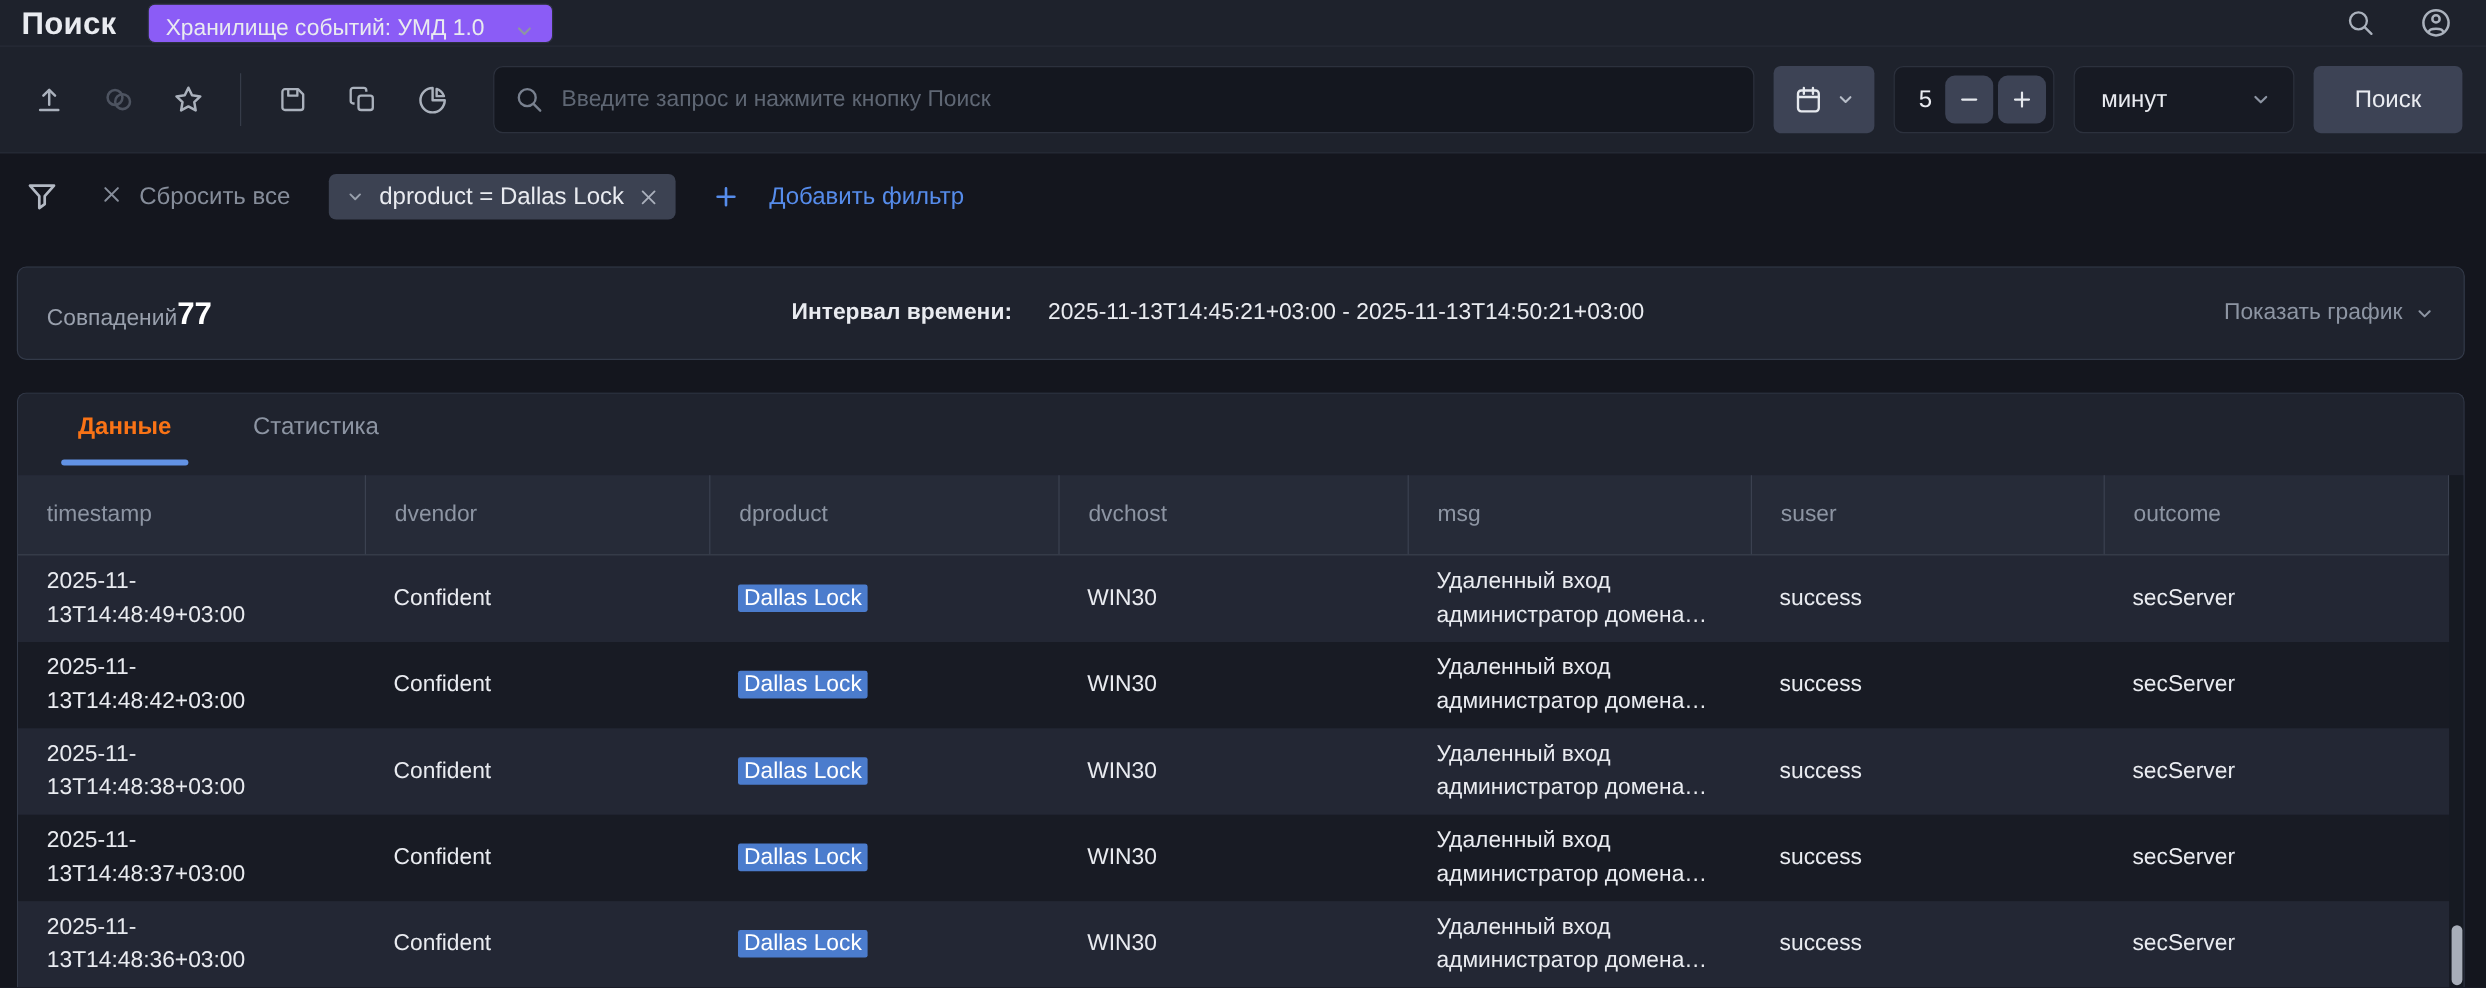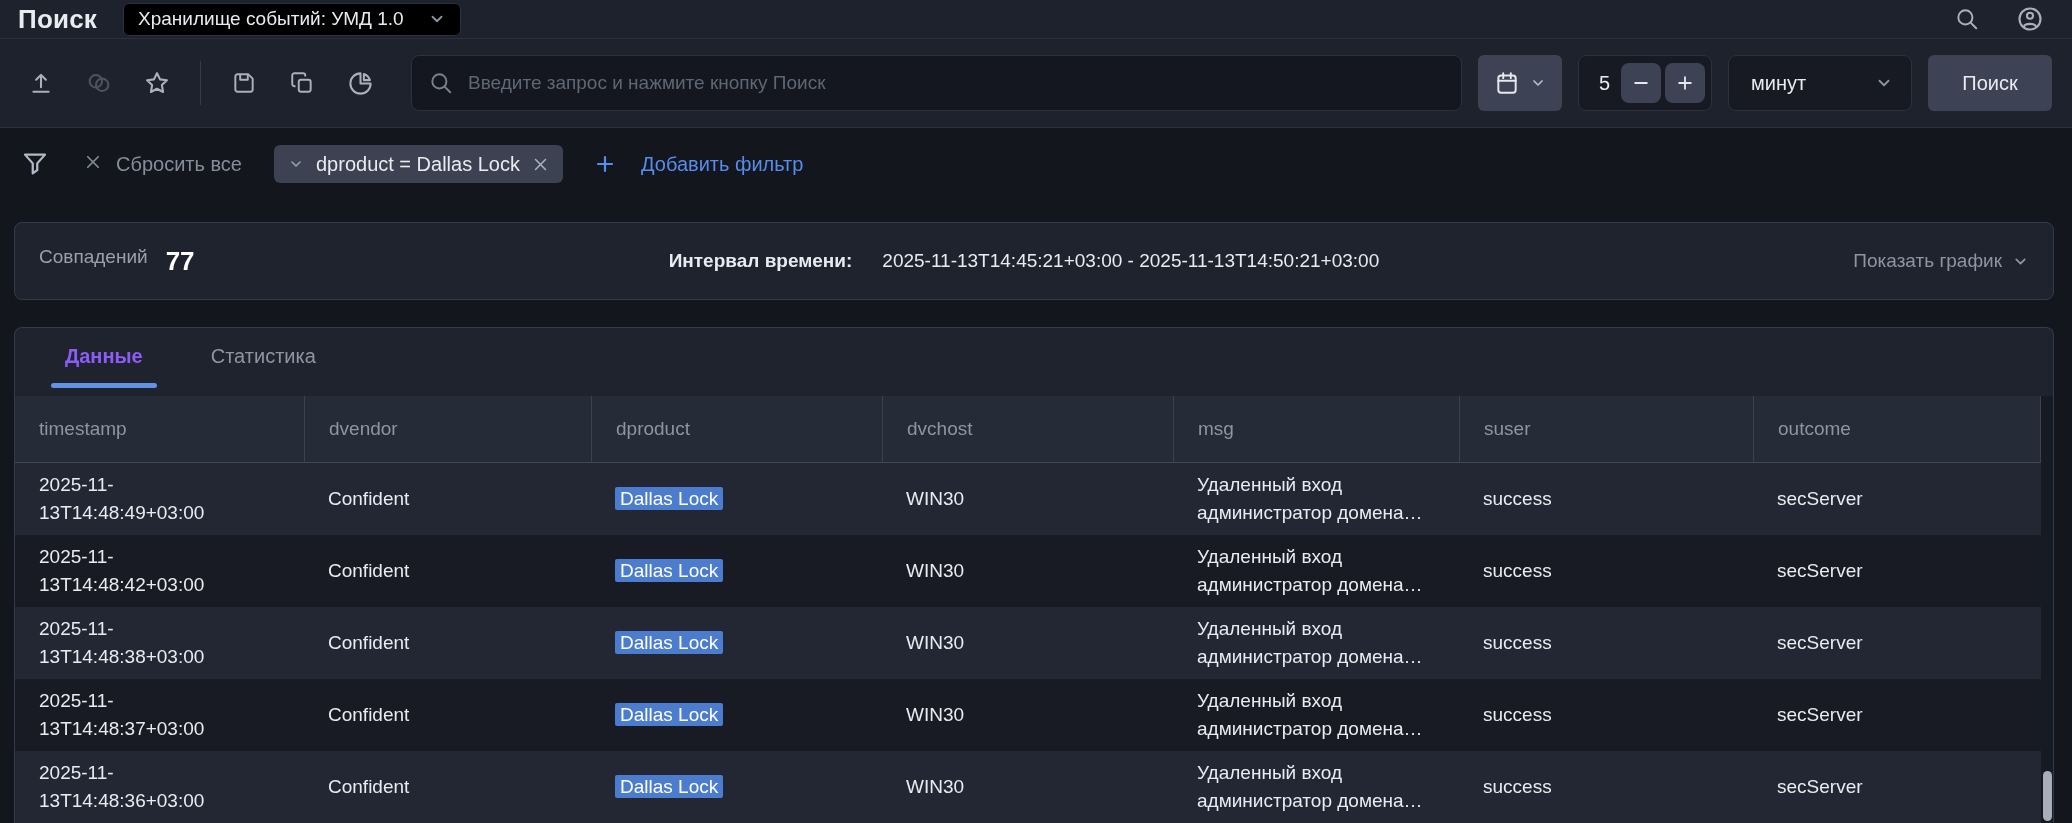--- a/index.html
+++ b/index.html
@@ -36,23 +36,23 @@
   svg{display:block;flex:none;}
   button{font-family:inherit;background:none;border:none;color:inherit;cursor:pointer;}
 
   
   .topbar{
     height:39px;background:var(--bg-bar);border-bottom:1px solid var(--line);
     display:flex;align-items:center;padding:0 28px 0 18px;
   }
   .app-title{font-size:26px;font-weight:bold;letter-spacing:.2px;}
   .storage-select{
-    margin-left:26px;width:338px;height:33px;background:#000000;
+    margin-left:26px;width:338px;height:33px;background:#8b5cf6;
     border:1px solid var(--border-input);border-radius:6px;
-    display:flex;align-items:center;padding:0 14px;
+    display:flex;align-items:flex-end;padding:0 14px;
   }
   .storage-select span{flex:1;text-align:left;font-size:19px;color:var(--text);white-space:nowrap;}
   .topbar-right{margin-left:auto;display:flex;align-items:center;gap:36px;}
   .icon-btn{display:flex;align-items:center;justify-content:center;color:var(--icon);}
 
   
   .toolbar{
     height:89px;background:var(--bg-bar);border-bottom:1px solid var(--line);
     display:flex;align-items:center;padding:0 20px 0 12px;
   }
@@ -101,35 +101,35 @@
   .chip-label{font-size:20px;color:var(--text);white-space:nowrap;}
   .chip .x{color:#aab0bc;}
   .add-filter{display:flex;align-items:center;gap:24px;color:var(--blue);font-size:20px;font-weight:500;margin-left:30px;}
 
   
   .summary{
     margin:22px 18px 0 14px;height:78px;background:var(--bg-panel);
     border:1px solid var(--border-panel);border-radius:8px;
     display:flex;align-items:center;padding:0 24px;
   }
-  .matches{display:flex;align-items:flex-start;gap:18px;}
+  .matches{display:flex;align-items:flex-end;}
   .matches-label{color:#99a0ad;font-size:19px;}
   .matches-count{color:#fff;font-size:26px;font-weight:bold;}
   .interval{margin:0 auto;display:flex;align-items:center;gap:30px;font-size:19px;}
   .interval-label{font-weight:bold;}
   .show-chart{display:flex;align-items:center;gap:10px;color:var(--muted);font-size:19px;}
 
   
   .table-panel{
     position:relative;margin:27px 18px 0 14px;height:496px;background:var(--bg-panel);
     border:1px solid var(--border-panel);border-radius:8px 8px 0 0;border-bottom:none;overflow:hidden;
   }
   .tabs{height:68px;display:flex;align-items:flex-start;padding:17px 0 0 36px;gap:40px;}
   .tab{position:relative;font-size:20px;color:var(--muted);padding:0 14px 0 14px;height:51px;}
-  .tab.active{color:#8b5cf6;font-weight:bold;}
+  .tab.active{color:#f97316;font-weight:bold;}
   .tab.active::after{
     content:"";position:absolute;left:0;right:0;bottom:8px;height:5px;border-radius:3px;background:var(--underline);
   }
   .grid{display:grid;grid-template-columns:289px 287px 291px 291px 286px 294px 1fr;}
   .thead{height:67px;background:var(--bg-thead);margin-right:12px;border-bottom:1px solid #3f4654;border-right:1px solid var(--sep);}
   .th{display:flex;align-items:center;padding-left:24px;font-size:19px;color:var(--muted);}
   .th + .th{border-left:1px solid var(--sep);}
   .trow{height:72px;margin-right:12px;align-items:center;}
   .trow.a{background:var(--row-a);}
   .trow.b{background:var(--row-b);}

